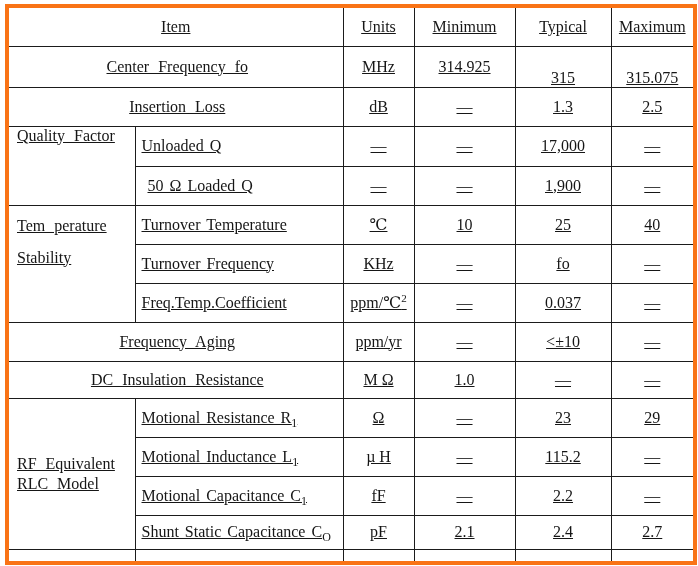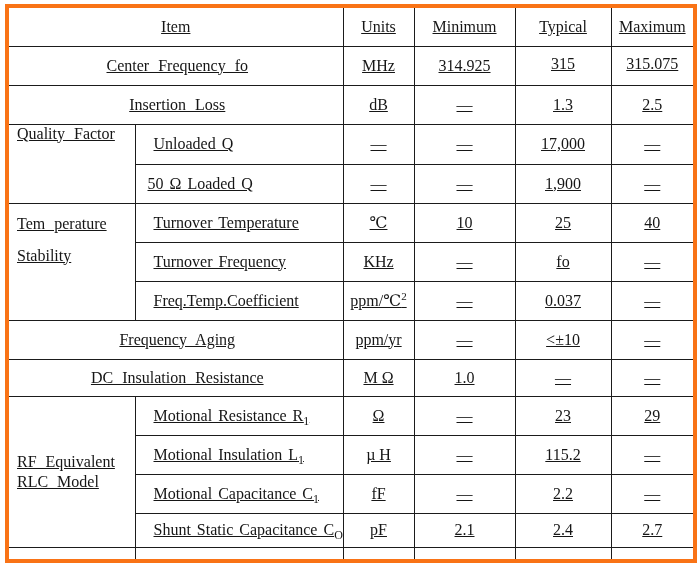--- a/index.html
+++ b/index.html
@@ -24,35 +24,35 @@
     border: 1px solid #1b1b1b;
     font-size: 16px;
     font-weight: normal;
     padding: 0 5px;
     overflow: hidden;
     white-space: nowrap;
     vertical-align: middle;
   }
   .spec th { text-align: center; word-spacing: 2px; }
   td.item  { text-align: center; padding-left: 8px; word-spacing: 5px; }
-  td.sub-item { text-align: left; padding-left: 18px; word-spacing: 2px; }
+  td.sub-item { text-align: left; padding-left: 6px; word-spacing: 2px; }
   td.sub-item.indent { padding-left: 12px; }
   td.unit, td.num { text-align: center; }
   td.group {
     text-align: left;
     padding-left: 8px;
     word-spacing: 5px;
     vertical-align: top;
   }
   td.group.vmid { vertical-align: middle; }
   td.group .gline { line-height: 20px; }
   .pt10 { padding-top: 10px; }
   .mt20 { margin-top: 12px; }
   .gap18 { }
-  td.vtop { vertical-align: top; padding-top: 8px; margin-left: 37px; }
+  td.vtop { vertical-align: top; padding-top: 22px; margin-left: 37px; }
   sub { font-size: 12px; line-height: 0; }
   sup { font-size: 11px; line-height: 0; vertical-align: super; }
   tr.h40 { height: 40px; }
   tr.h39 { height: 39px; }
   tr.h37 { height: 37px; }
   tr.h34 { height: 34px; }
   tr.partial { height: 14px; }
   tr.partial td { border-bottom: none; }
 </style>
 </head>
@@ -160,21 +160,21 @@
       <div class="gline gap18">RLC Model</div>
     </td>
     <td class="sub-item"><span>Motional Resistance R</span><sub>1</sub></td>
     <td class="unit">Ω</td>
     <td class="num">—</td>
     <td class="num">23</td>
     <td class="num">29</td>
   </tr>
 
   <tr class="h39">
-    <td class="sub-item"><span>Motional Insulation L</span><sub>1</sub></td>
+    <td class="sub-item"><span>Motional Inductance L</span><sub>1</sub></td>
     <td class="unit">µ H</td>
     <td class="num">—</td>
     <td class="num">115.2</td>
     <td class="num">—</td>
   </tr>
 
   <tr class="h39">
     <td class="sub-item"><span>Motional Capacitance C</span><sub>1</sub></td>
     <td class="unit">fF</td>
     <td class="num">—</td>

